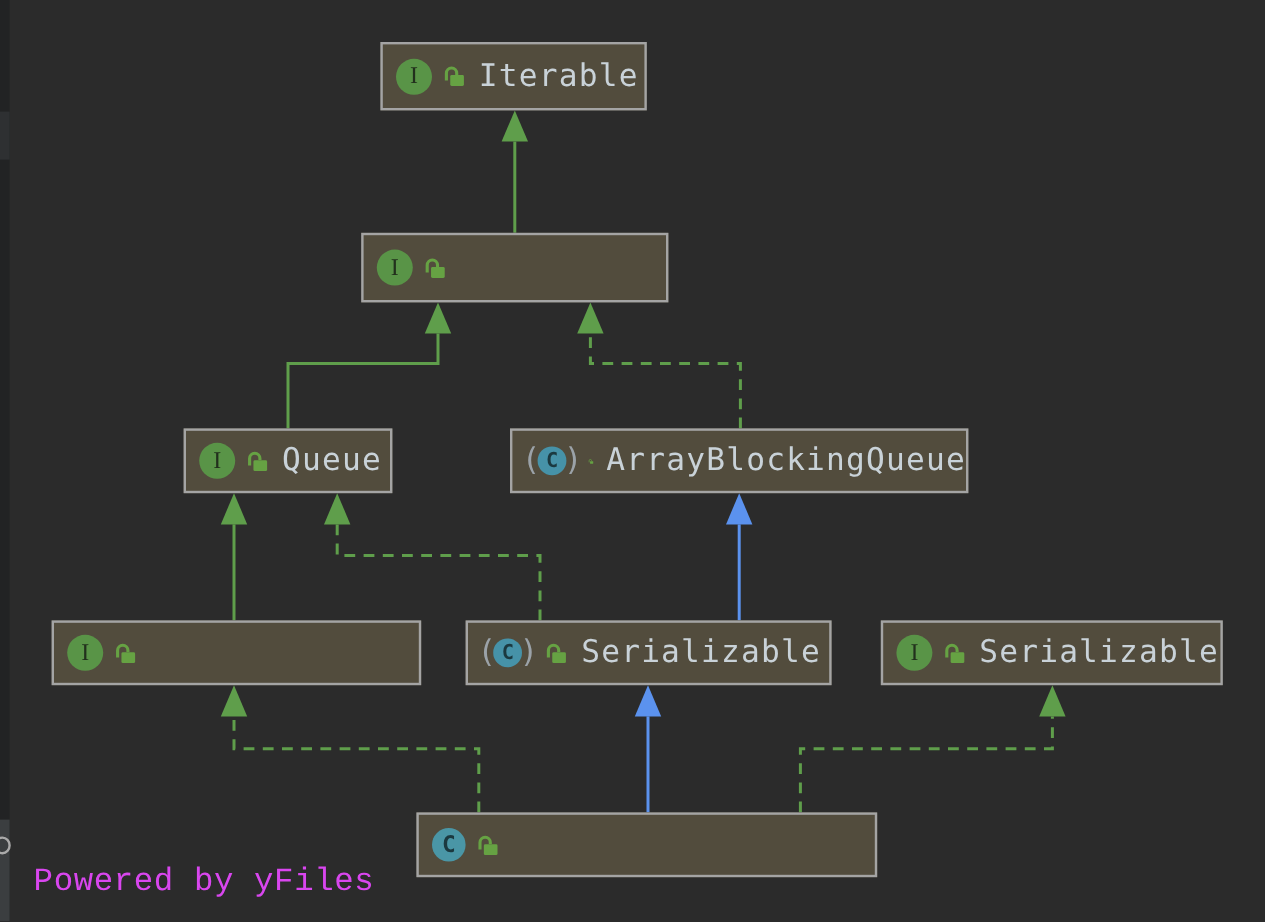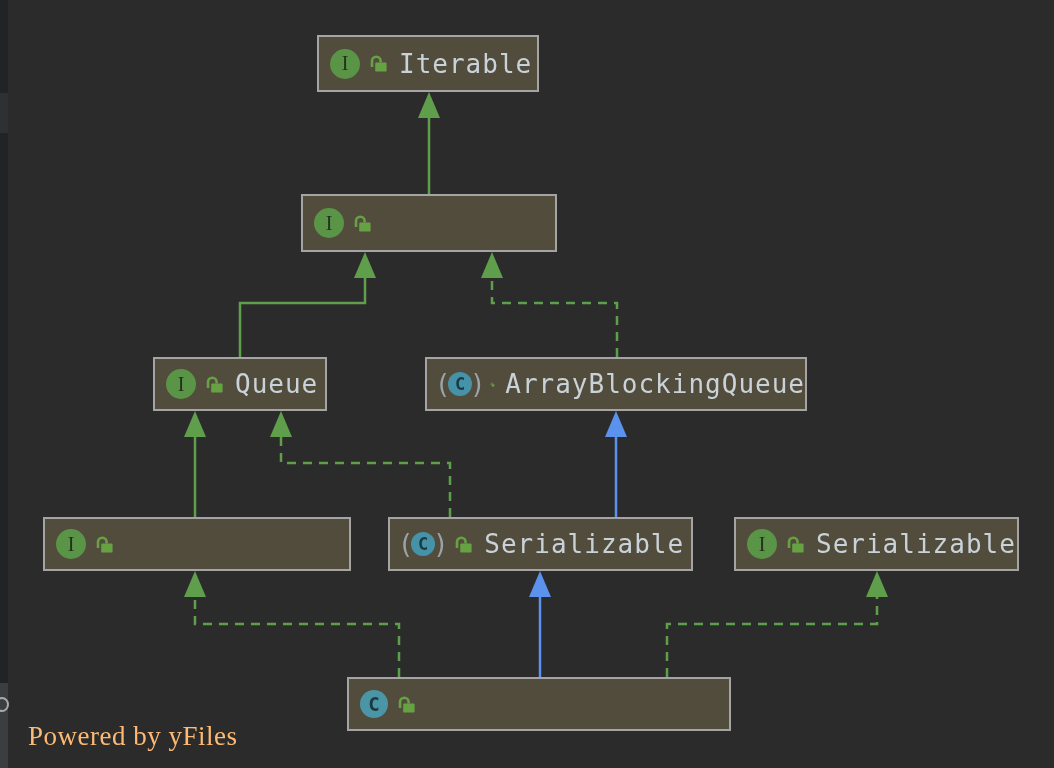--- a/index.html
+++ b/index.html
@@ -20,22 +20,22 @@
   .iconwrap{display:flex;align-items:center;}
   .circ{display:inline-flex;align-items:center;justify-content:center;border-radius:50%;}
   .i-circ{width:30px;height:30px;background:#599447;color:#22301d;
           font-family:"Liberation Serif","DejaVu Serif",serif;font-size:20px;}
   .c-circ{width:28px;height:28px;background:#4a96a6;color:#1b3940;font-size:19px;font-weight:bold;}
   .ac-circ{width:24px;height:24px;background:#4692a8;color:#1b3940;font-size:17px;font-weight:bold;}
   .paren{color:#9ba2a8;font-size:26px;font-weight:400;line-height:24px;
          font-family:"DejaVu Sans","Liberation Sans",sans-serif;}
   .lock{margin-left:8px;}
   
-  #watermark{position:absolute;left:28px;top:721px;color:#fdba74;font-size:27px;
-             font-family:Liberation Serif, serif;letter-spacing:.5px;}
+  #watermark{position:absolute;left:28px;top:721px;color:#d946ef;font-size:27px;
+             font-family:Liberation Mono, monospace;letter-spacing:.5px;}
 </style>
 </head>
 <body>
 
 <div id="stage">
   <svg id="edges-svg" xmlns="http://www.w3.org/2000/svg">
       <g>
         <polyline points="429,194 429,118" fill="none" stroke="#5f9e4b" stroke-width="2.5"></polyline>
         <polygon points="429,92 418,118 440,118" fill="#5f9e4b"></polygon>
       </g>

